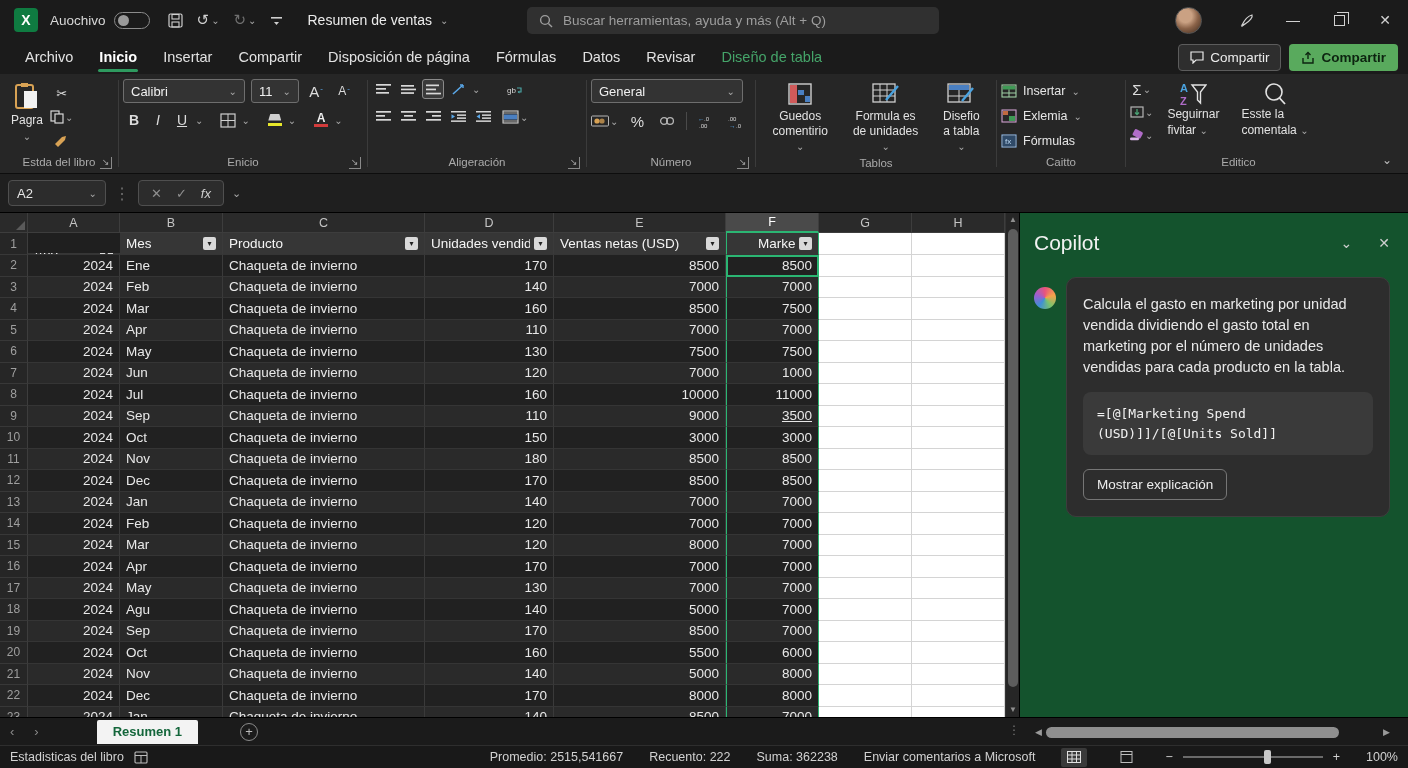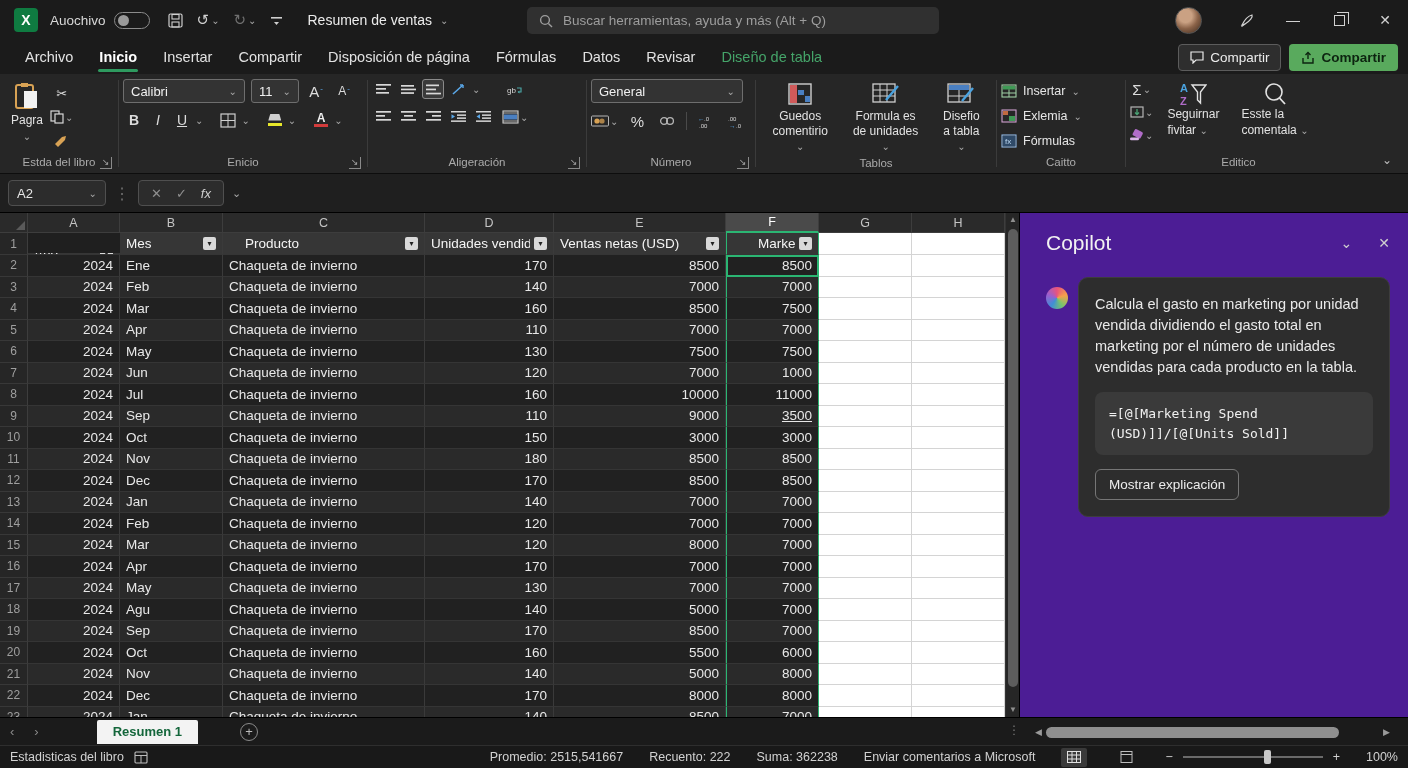--- a/index.html
+++ b/index.html
@@ -98,21 +98,21 @@
   .grow.hdr .cell.dark { background:#363636; color:#f5f5f5; justify-content:space-between; }
   .fcol { border-left:1px solid #2bb673 !important; border-right:1px solid #2bb673 !important;padding-left:31px; }
   .activecell { outline:2px solid #2bb673; outline-offset:-2px; }
   .filterbtn { width:13px; height:13px; background:#d9d9d9; color:#222; border-radius:2px; font-size:8px;
     display:flex; align-items:center; justify-content:center; flex:none; margin-left:4px; }
   .vscroll { width:14px; background:#262626; border-left:1px solid #333; position:relative; }
   .vscroll .arr { position:absolute; left:0; width:14px; text-align:center; color:#8f8f8f; font-size:8px; }
   .vscroll .thumb { position:absolute; left:2px; top:16px; width:10px; height:458px; background:#5d5d5d; border-radius:5px; }
 
   
-  .copilot { flex:1; background:#4c1d95; border-left:1px solid #000; position:relative; padding:18px 18px 0 26px; }
+  .copilot { flex:1; background:#14532d; border-left:1px solid #000; position:relative; padding:18px 18px 0 14px; }
   .cp-head { display:flex; align-items:center; }
   .cp-title { font-size:21px; color:#f2f2f2; }
   .cp-headbtns { margin-left:auto; display:flex; gap:26px; color:#cfcfcf; font-size:14px; }
   .cp-body { display:flex; gap:10px; margin-top:22px; }
   .cp-avatar { width:22px; height:22px; border-radius:50%; flex:none; margin-top:10px;
     background:conic-gradient(#e9537d, #f6a14b, #7ac36c, #3f8fd6, #9a5fd0, #e9537d); }
   .cp-card { background:#2d2d2d; border:1px solid #3d3d3d; border-radius:10px; padding:16px 16px 16px 16px; flex:1; }
   .cp-msg { font-size:14.5px; line-height:1.45; color:#e9e9e9; }
   .cp-code { margin-top:14px; background:#3a3a3a; border-radius:8px; padding:12px 14px;
     font-family:"DejaVu Sans Mono", monospace; font-size:13px; color:#f1f1f1; line-height:1.5; white-space:pre-wrap; }
@@ -595,21 +595,21 @@
             <div class="rownum">1</div>
             <div class="cell dark" style="width: 92px; margin-top: 20px;">
               <span style="overflow: hidden; white-space: nowrap;">Año</span>
               <span class="filterbtn">▾</span>
             </div>
             <div class="cell dark" style="width: 103px;">
               <span style="overflow: hidden; white-space: nowrap;">Mes</span>
               <span class="filterbtn">▾</span>
             </div>
             <div class="cell dark" style="width: 202px;">
-              <span style="overflow: hidden; white-space: nowrap; margin-left: 16px;">Producto</span>
+              <span style="overflow: hidden; white-space: nowrap;">Producto</span>
               <span class="filterbtn">▾</span>
             </div>
             <div class="cell dark" style="width: 129px;">
               <span style="overflow: hidden; white-space: nowrap;">Unidades vendidas</span>
               <span class="filterbtn">▾</span>
             </div>
             <div class="cell dark" style="width: 172px;">
               <span style="overflow: hidden; white-space: nowrap;">Ventas netas (USD)</span>
               <span class="filterbtn">▾</span>
             </div>

